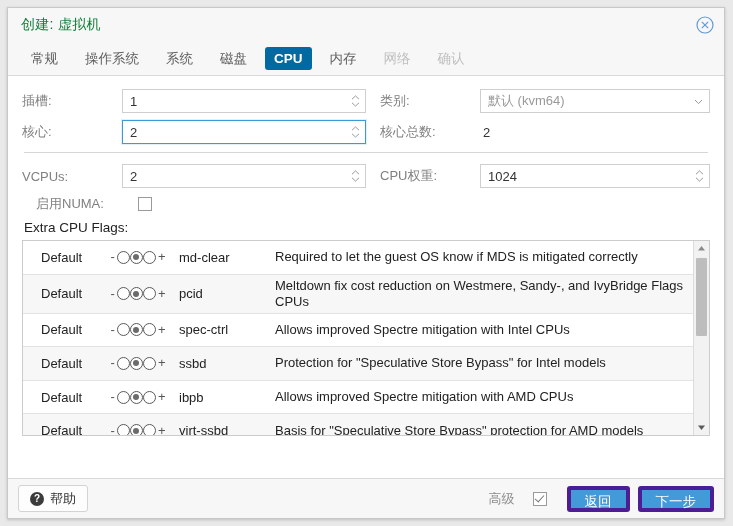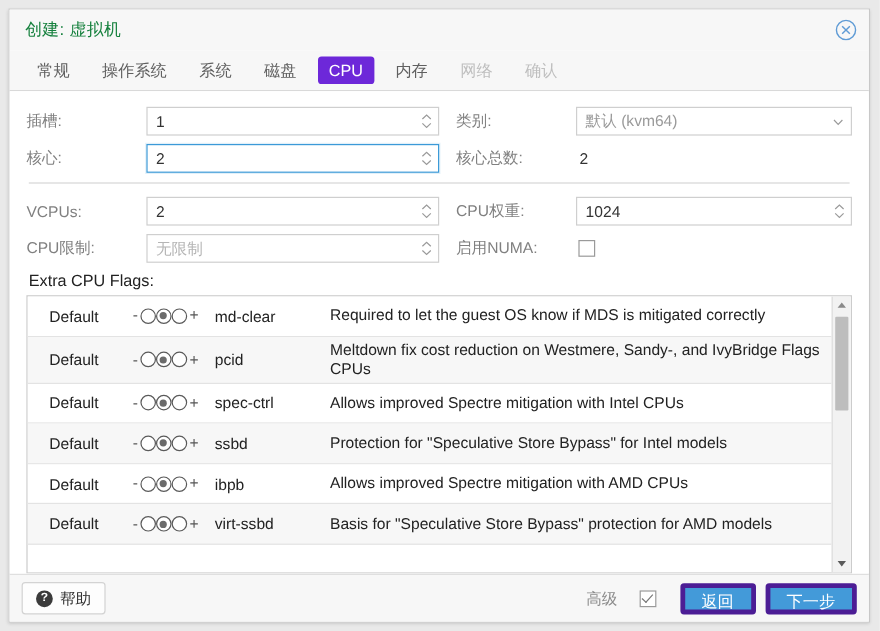--- a/index.html
+++ b/index.html
@@ -68,23 +68,23 @@
     font-size: 13.5px;
     color: #606060;
     padding: 4px 9px;
     margin-right: 9px;
     border-radius: 3px;
     cursor: pointer;
     white-space: nowrap;
     line-height: 15px;
   }
   .tab.active {
-    background: #6d28d9;
+    background: #0369a1;
     color: #ffffff;
-    font-weight: normal;
+    font-weight: bold;
   }
   .tab.disabled {
     color: #bfbfbf;
     cursor: default;
   }
 
   
   .body {
     flex: 1 1 auto;
     background: #ffffff;
@@ -223,21 +223,21 @@
 
   .flags-label {
     font-size: 13.5px;
     color: #222;
     margin: 2px 0 5px 2px;
   }
 
   
   .flags-table-wrap {
     position: relative;
-    height: 232px;
+    height: 196px;
     border: 1px solid #cccccc;
     background: #fff;
     box-sizing: border-box;
     overflow: hidden;
   }
   .flags-scroll {
     position: absolute;
     left: 0; top: 0; right: 16px; bottom: 0;
     overflow: hidden;
   }
@@ -505,34 +505,20 @@
               </svg>
             <svg class="chev dn" viewBox="0 0 9 5">
                 <path d="M1 .8 L4.5 4.1 L8 .8" fill="none" stroke="#9a9a9a" stroke-width="1"></path>
               </svg>
           </span>
         </div>
       </div>
     </div>
 
     <div class="grid-row">
-      <div class="cell">
-        <div class="lbl">CPU限制:</div>
-        <div class="field">
-          <input type="text" placeholder="无限制" style="">
-          <span class="spinner">
-            <svg class="chev up" viewBox="0 0 9 5">
-                <path d="M1 4.2 L4.5 .9 L8 4.2" fill="none" stroke="#9a9a9a" stroke-width="1"></path>
-              </svg>
-            <svg class="chev dn" viewBox="0 0 9 5">
-                <path d="M1 .8 L4.5 4.1 L8 .8" fill="none" stroke="#9a9a9a" stroke-width="1"></path>
-              </svg>
-          </span>
-        </div>
-      </div>
       <div class="cell right">
         <div class="lbl">启用NUMA:</div>
         <div class="chkbox"></div>
       </div>
     </div>
 
     <div class="flags-label">Extra CPU Flags:</div>
 
     <div class="flags-table-wrap">
       <div class="flags-scroll">

